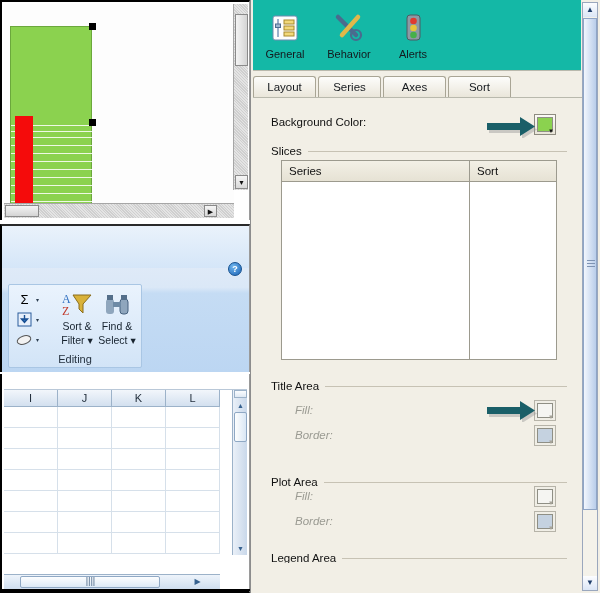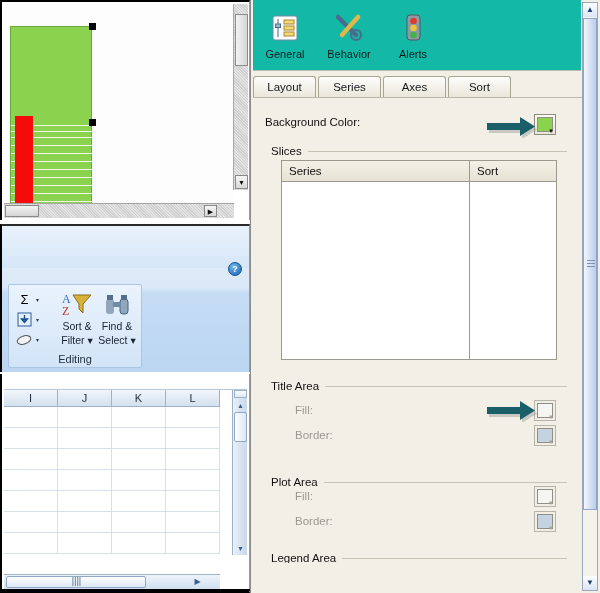--- a/index.html
+++ b/index.html
@@ -225,21 +225,21 @@
     display: flex; align-items: center; justify-content: center;
     font-size: 7px; color: #36618f; line-height: 1;
   }
   #sheet-hsb {
     position: absolute; left: 2px; bottom: 2px;
     width: 216px; height: 15px;
     background: linear-gradient(to bottom,#eef4fb,#cfdeef);
     border-top: 1px solid #9cb2c9;
   }
   #sheet-hsb-thumb {
-    position: absolute; left: 2px; top: 1px;
+    position: absolute; left: 16px; top: 1px;
     width: 140px; height: 12px;
     background: linear-gradient(to bottom,#fcfdfe,#dce9f6);
     border: 1px solid #8fa8c4; border-radius: 2px;
     display: flex; align-items: center; justify-content: center;
     font-size: 12px; color: #7d93ab; letter-spacing: -1px;
   }
   #sheet-hsb-right {
     position: absolute; right: 16px; top: 1px;
     width: 13px; height: 12px;
     display: flex; align-items: center; justify-content: center;
@@ -305,25 +305,25 @@
   
   #panel-body {
     position: absolute; left: 2px; top: 97px;
     width: 330px; height: 466px;
     background: #f2efe6;
     border-top: 1px solid #b9b9ad;
     overflow: hidden;
   }
 
   .row-bgcolor {
-    position: absolute; left: 12px; top: 18px;
+    position: absolute; left: 18px; top: 18px;
     width: 296px; height: 22px;
   }
   .field-label { font-size: 11.5px; color: #111111; }
-  .field-label.disabled { color: #9a9a92; }
+  .field-label.disabled { color: #9a9a92; font-style: italic; }
 
   
   .group-head {
     position: absolute; left: 18px;
     width: 296px; height: 14px;
     display: flex; align-items: center; gap: 6px;
   }
   .group-head .gh-text { font-size: 11.5px; color: #111; white-space: nowrap; }
   .group-head .gh-line { flex: 1; height: 1px; background: #c7c2b4; }
 

